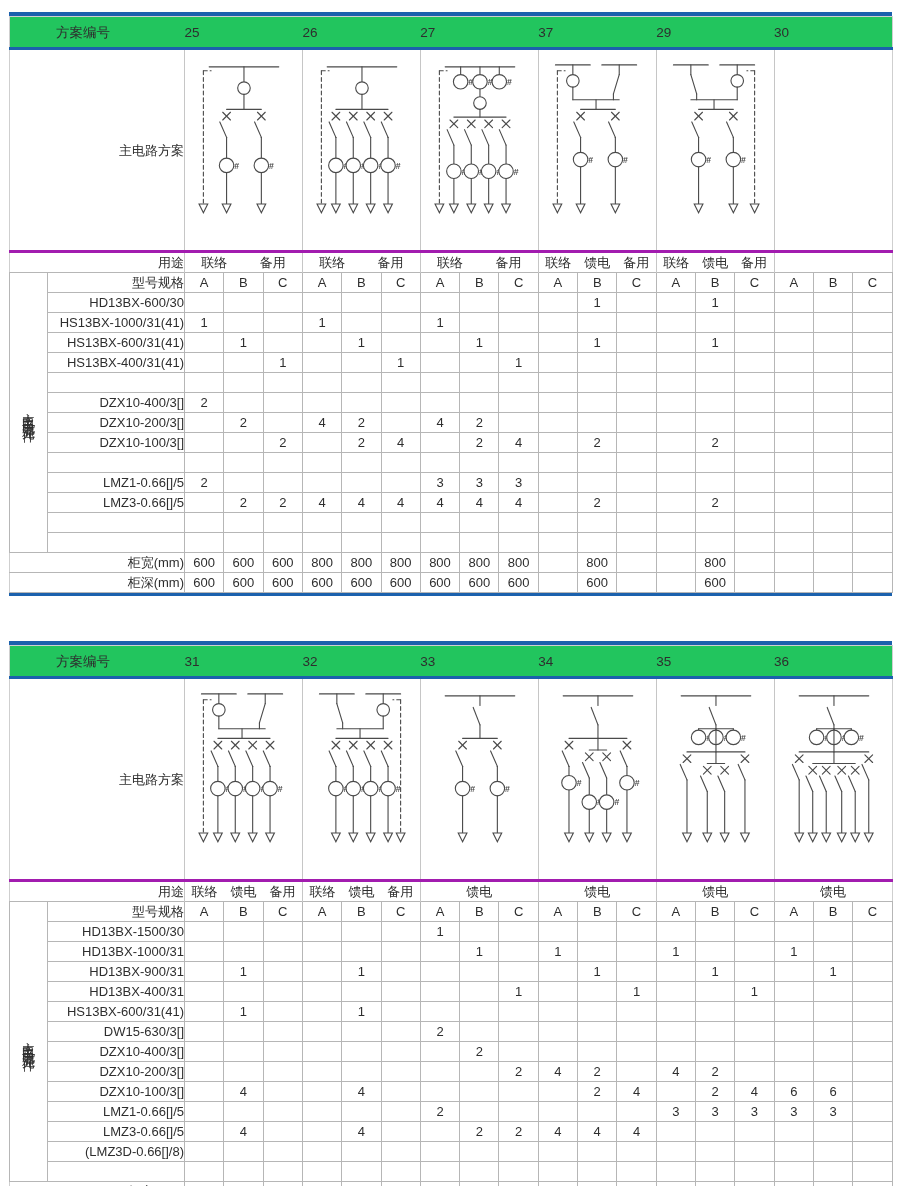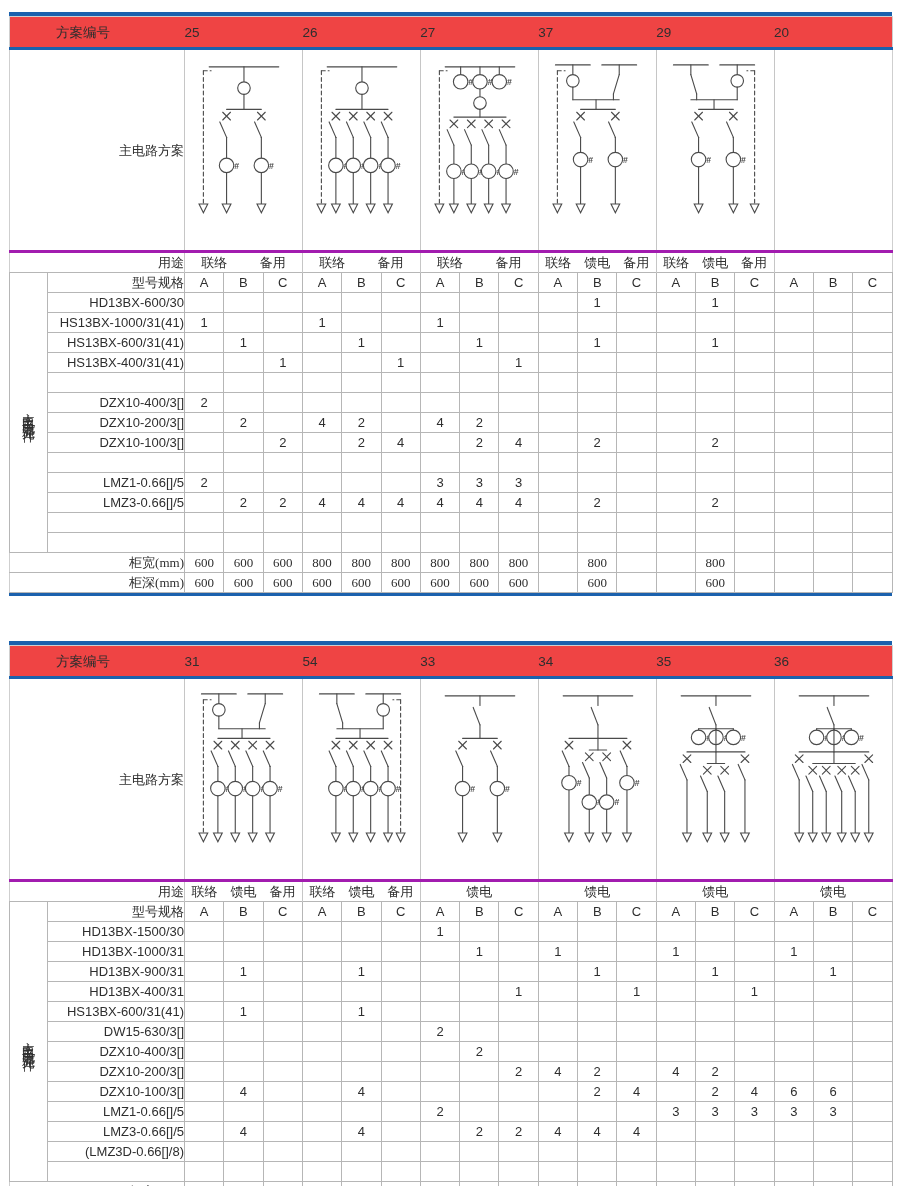--- a/index.html
+++ b/index.html
@@ -2,34 +2,34 @@
 <html><head>
 <meta charset="utf-8">
 <style>
   html,body{margin:0;padding:0;background:#ffffff;}
   body{width:900px;font-family:"Liberation Sans","DejaVu Sans",sans-serif;color:#333;}
   .page{padding:12px 8px 10px 9px;}
   .band{border-top:4px solid #1b61ad;border-bottom:3px solid #1b61ad;margin-bottom:45px;}
   .band:last-child{margin-bottom:0;}
   table.cat{border-collapse:collapse;table-layout:fixed;width:883px;font-size:13px;color:#2e2e2e;}
   table.cat td{padding:0;height:19px;vertical-align:middle;line-height:17px;overflow:hidden;white-space:nowrap;}
-  tr.head td{background:#ef4444;border-bottom:3px solid #1b61ad;height:30px;font-size:13.5px;}
+  tr.head td{background:#22c55e;border-bottom:3px solid #1b61ad;height:30px;font-size:13.5px;}
   tr.head td.hlabel{text-align:left;padding-left:46px;}
   tr.head td.hnum{}
   td.rowlab{text-align:right;padding-left:46px;}
   tr.diagrow td{height:200px;}
   td.diag{border-left:1px solid #c6c6c6;text-align:center;vertical-align:middle;}
   tr.usage td{border-top:3px solid #a21caf;height:19px;}
   td.ucell{border-left:1px solid #c6c6c6;}
   td.ucell .uwrap{display:flex;justify-content:space-around;align-items:flex-end;}
   td.val{border:1px solid #b6b6b6;text-align:center;}
   td.complab{border:1px solid #b6b6b6;text-align:right;padding-left:8px;}
   td.rot{border:1px solid #b6b6b6;text-align:center;vertical-align:middle;
          writing-mode:vertical-lr;text-orientation:upright;letter-spacing:3px;font-size:13px;}
-  tr.dim td{border:1px solid #b6b6b6;font-family:Liberation Serif, serif;}
+  tr.dim td{border:1px solid #b6b6b6;}
   tr.dim td.rowlab{border-left:1px solid #cfcfcf;}
   table.cat{border:1px solid #cfcfcf;}
   svg.ckt line, svg.ckt path, svg.ckt circle{stroke:#4a4a4a;stroke-width:1.15;fill:none;stroke-linecap:round;}
   svg.ckt circle{fill:#ffffff;}
   svg.ckt path.arr{fill:#ffffff;}
   svg.ckt text{stroke:none;fill:#4a4a4a;font:600 9px "Liberation Sans",sans-serif;}
 </style>
 </head>
 <body>
 
@@ -60,21 +60,21 @@
             <col style="width: 39.3px;">
           </colgroup>
           <tbody>
             <tr class="head">
               <td class="hlabel" colspan="2">方案编号</td>
               <td class="hnum" colspan="3">25</td>
               <td class="hnum" colspan="3">26</td>
               <td class="hnum" colspan="3">27</td>
               <td class="hnum" colspan="3">37</td>
               <td class="hnum" colspan="3">29</td>
-              <td class="hnum" colspan="3">20</td>
+              <td class="hnum" colspan="3">30</td>
             </tr>
             <tr class="diagrow">
               <td class="rowlab" colspan="2">主电路方案</td>
               <td class="diag" colspan="3"><svg class="ckt" viewBox="0 0 118 196" width="114" height="192">
                   <line x1="24" y1="14" x2="96" y2="14"></line>
                   <line x1="60" y1="14" x2="60" y2="29.5"></line>
                   <circle cx="60" cy="36" r="6.5"></circle>
                   <line x1="60" y1="42.5" x2="60" y2="58"></line>
                   <line x1="42" y1="58" x2="78" y2="58"></line>
                   <line x1="38" y1="61" x2="46" y2="69"></line>
@@ -657,21 +657,21 @@
             <col style="width: 39.3px;">
             <col style="width: 39.3px;">
             <col style="width: 39.3px;">
             <col style="width: 39.3px;">
             <col style="width: 39.3px;">
           </colgroup>
           <tbody>
             <tr class="head">
               <td class="hlabel" colspan="2">方案编号</td>
               <td class="hnum" colspan="3">31</td>
-              <td class="hnum" colspan="3">54</td>
+              <td class="hnum" colspan="3">32</td>
               <td class="hnum" colspan="3">33</td>
               <td class="hnum" colspan="3">34</td>
               <td class="hnum" colspan="3">35</td>
               <td class="hnum" colspan="3">36</td>
             </tr>
             <tr class="diagrow">
               <td class="rowlab" colspan="2">主电路方案</td>
               <td class="diag" colspan="3"><svg class="ckt" viewBox="0 0 118 196" width="114" height="192">
                   <line x1="16" y1="12" x2="52" y2="12"></line>
                   <line x1="34" y1="12" x2="34" y2="22"></line>

